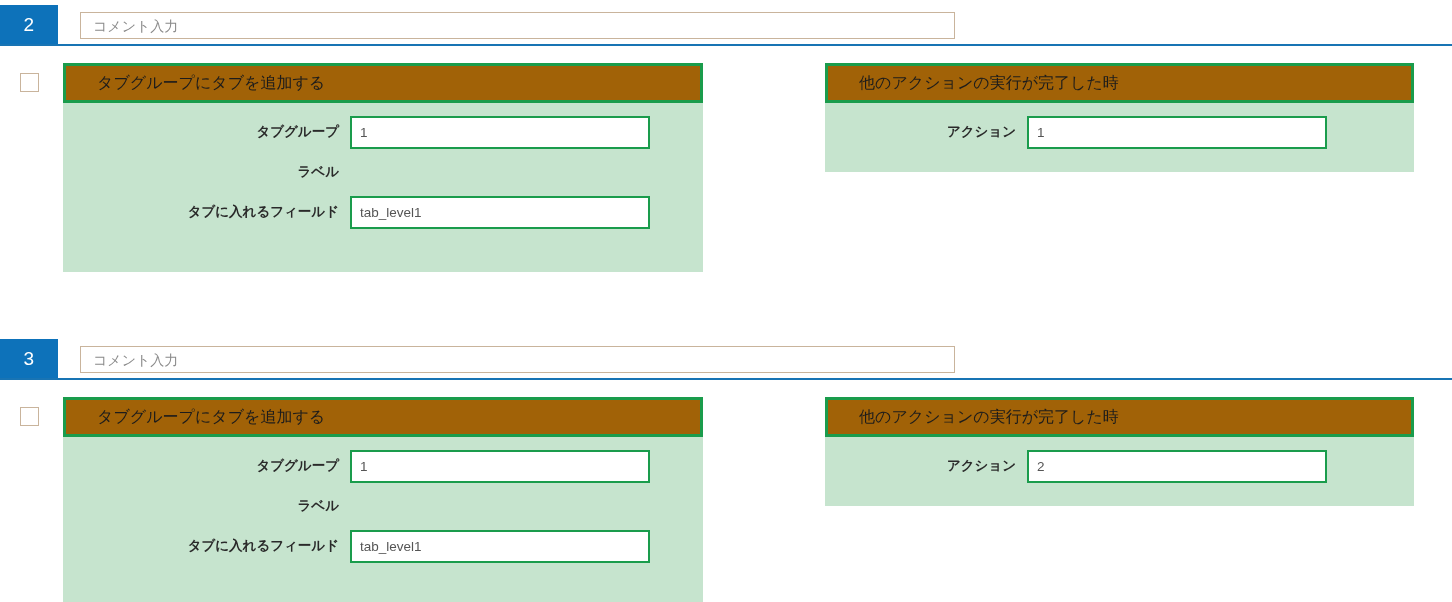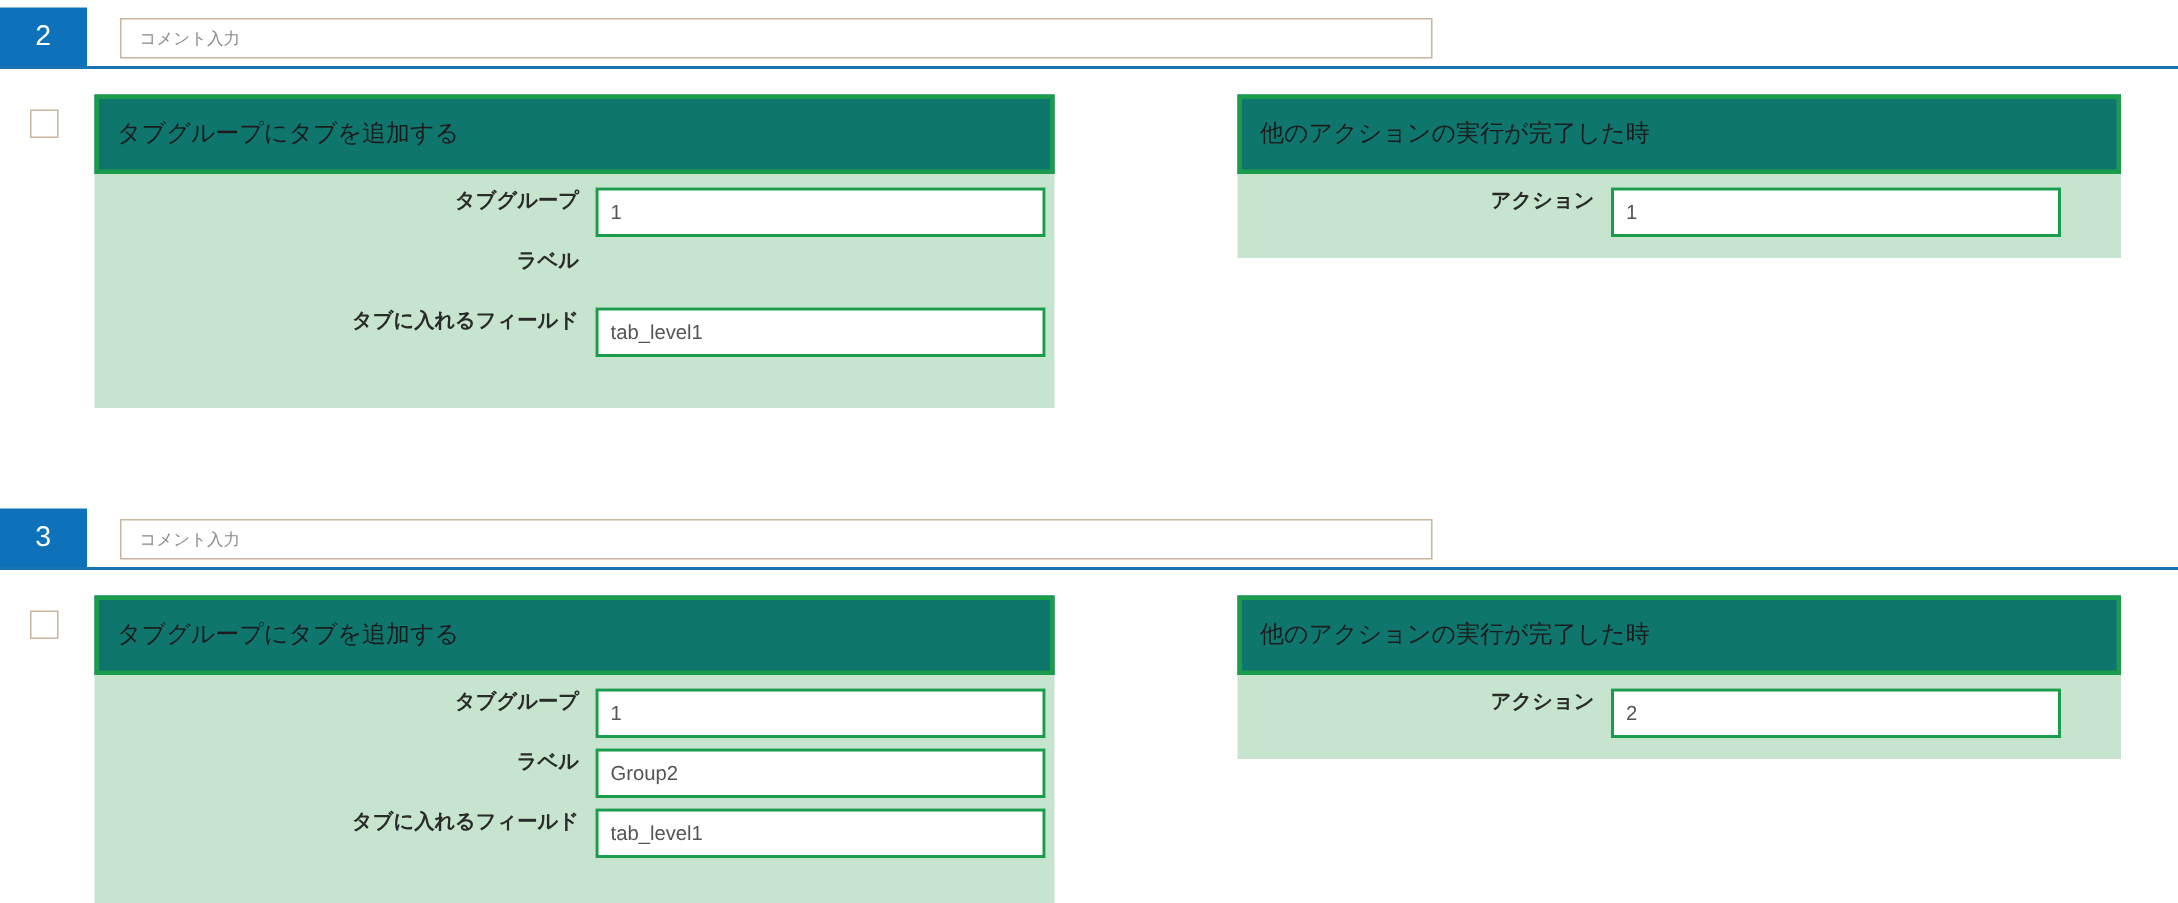--- a/index.html
+++ b/index.html
@@ -41,21 +41,21 @@
     user-select: none;
   }
   .comment-input {
     position: absolute;
     left: 80px;
     top: 12px;
     width: 875px;
     height: 27px;
     border: 1px solid #c9b49c;
     background: #ffffff;
-    font-size: 11px;
+    font-size: 14px;
     color: #808080;
     padding: 0 0 0 12px;
     line-height: 25px;
     font-family: "Liberation Sans", "DejaVu Sans", sans-serif;
     outline: none;
   }
   .comment-input::placeholder { color: #8a8a8a; opacity: 1; }
   .header-rule {
     position: absolute;
     left: 0;
@@ -83,38 +83,37 @@
 
   
   .panel {
     position: absolute;
     background: #c6e4ce;
   }
   .panel.left  { left: 63px;  width: 640px; }
   .panel.right { left: 825px; width: 589px; }
 
   .panel-title {
-    background: #0f766e;
+    background: #a16207;
     border: 3px solid #1a9c4c;
-    height: 53px;
+    height: 40px;
     display: flex;
     align-items: center;
-    padding-left: 12px;
+    padding-left: 31px;
     font-size: 16px;
     color: #1c1c1c;
     white-space: nowrap;
   }
   .panel-fields {
     padding: 9px 0 14px 0;
   }
   .field-row {
     display: flex;
-    align-items: flex-start;
+    align-items: center;
     height: 40px;
-    margin-left: 47px;
   }
   .field-label {
     font-size: 13.5px;
     font-weight: bold;
     color: #2a2a2a;
     text-align: right;
     padding-right: 11px;
     white-space: nowrap;
   }
   .panel.left .field-label  { width: 287px; }
@@ -197,21 +196,20 @@
 
     <div class="panel left" style="top:17px; height:209px;">
       <div class="panel-title">タブグループにタブを追加する</div>
       <div class="panel-fields">
         <div class="field-row">
           <div class="field-label">タブグループ</div>
           <input class="field-input" type="text" value="1" style="">
         </div>
         <div class="field-row">
           <div class="field-label">ラベル</div>
-          <input class="field-input" type="text" value="Group2" style="">
         </div>
         <div class="field-row">
           <div class="field-label">タブに入れるフィールド</div>
           <input class="field-input" type="text" value="tab_level1" style="">
         </div>
       </div>
     </div>
 
     <div class="panel right" style="top:17px; height:109px;">
       <div class="panel-title">他のアクションの実行が完了した時</div>

